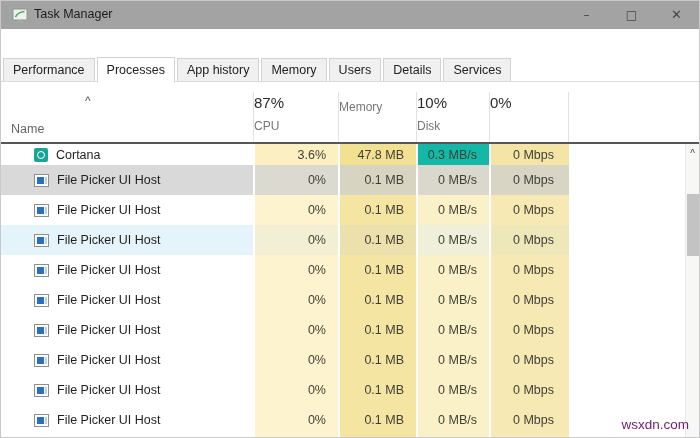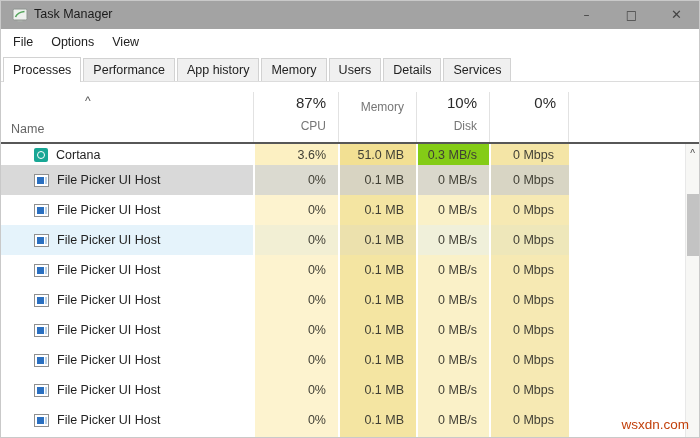--- a/index.html
+++ b/index.html
@@ -20,21 +20,21 @@
 
   
   .tabstrip { position:absolute; left:0; top:53px; width:100%; height:28px; background:#fff; border-bottom:1px solid #dcdcdc; display:flex; align-items:flex-end; padding-left:2px; }
   .tab { font-size:12.5px; color:#222; background:#f0f0f0; border:1px solid #d2d2d2; border-bottom:none; padding:4px 9px 4px 9px; margin-right:2px; height:23px; line-height:14px; white-space:nowrap; }
   .tab.active { background:#fff; height:25px; padding-top:5px; position:relative; z-index:2; margin-bottom:-1px; }
 
   
   .grid-header { position:absolute; left:0; top:81px; width:100%; height:62px; background:#fff; border-bottom:2px solid #575757; }
   .sort-caret { position:absolute; left:84px; top:12px; font-size:12px; color:#555; }
   .name-header { position:absolute; left:10px; bottom:6px; font-size:12.5px; color:#666; }
-  .hcol { position:absolute; top:10px; height:50px; border-left:1px solid #e2e2e2; text-align:right; }
+  .hcol { position:absolute; top:10px; height:50px; border-left:1px solid #e2e2e2; text-align:left; }
   .hcol.last-edge { border-right:1px solid #e2e2e2; }
   .hcol .pct { display:block; font-size:15px; color:#2b2b2b; padding:2px 12px 0 0; }
   .hcol .lbl { display:block; font-size:12px; color:#767676; padding:8px 12px 0 0; }
 
   
   .rows { position:absolute; left:0; top:143px; width:686px; height:295px; overflow:hidden; background:#fff; }
   .row { position:relative; width:100%; height:30px;padding-left:28px; }
   .cell { position:absolute; top:0; height:100%; }
   .cell.name { left:0; width:252px; display:flex; align-items:center; }
   .cell.cpu { left:254px; width:83px; }
@@ -51,21 +51,21 @@
   .icon-cortana::before { content:""; position:absolute; left:3px; top:3px; width:6px; height:6px; border:1.5px solid #fff; border-radius:50%; }
   .icon-filepicker { width:15px; height:13px; background:#fff; border:1px solid #8f8f8f; }
   .icon-filepicker::before { content:""; position:absolute; left:2px; top:2px; width:7px; height:7px; background:#2a6fc0; }
   .icon-filepicker::after { content:""; position:absolute; right:1px; top:2px; width:2px; height:7px; background:#b9d3ea; }
 
   
   .scrollbar { position:absolute; right:0; top:143px; width:14px; height:295px; background:#f7f7f5; border-left:1px solid #e8e8e8; }
   .scroll-up { position:absolute; top:2px; left:0; width:100%; height:16px; font-size:10px; color:#444; text-align:center; line-height:16px; }
   .scroll-thumb { position:absolute; top:50px; left:1px; width:12px; height:62px; background:#c3c3c3; }
 
-  .watermark { position:absolute; right:10px; bottom:5px; font-size:13.5px; color:#c2410c; }
+  .watermark { position:absolute; right:10px; bottom:5px; font-size:13.5px; color:#701a75; }
 </style>
 </head>
 <body>
 
 <div class="window">
 
   <div class="titlebar">
     <span class="app-icon">
       <svg width="16" height="16" viewBox="0 0 16 16">
         <rect x="1" y="2" width="14" height="11" rx="1.5" fill="#eef1ee" stroke="#8f9590" stroke-width="1"></rect>
@@ -74,29 +74,24 @@
       </svg>
     </span>
     <span class="title-text">Task Manager</span>
     <div class="controls" id="controls">
         <button class="ctrl-btn minimize-button">–</button>
         <button class="ctrl-btn maximize-button">□</button>
         <button class="ctrl-btn close-button">✕</button>
       </div>
   </div>
 
-  <div class="menubar" id="menubar">
-      <span class="menu-item">File</span>
-      <span class="menu-item">Options</span>
-      <span class="menu-item">View</span>
-    </div>
 
   <div class="tabstrip" id="tabstrip">
+      <span class="tab">Performance</span>
       <span class="tab active">Processes</span>
-      <span class="tab">Performance</span>
       <span class="tab">App history</span>
       <span class="tab">Memory</span>
       <span class="tab">Users</span>
       <span class="tab">Details</span>
       <span class="tab">Services</span>
     </div>
 
   <div class="grid-header">
     <span class="sort-caret">^</span>
     <span class="name-header">Name</span>
@@ -118,22 +113,22 @@
       </div>
   </div>
 
   <div class="rows" id="rows">
       <div class="row" style="height: 21px;">
         <div class="cell name" style="background: rgb(255, 255, 255);">
           <span class="picon icon-cortana"></span>
           <span class="proc-name">Cortana</span>
         </div>
         <div class="cell val cpu" style="background: rgb(252, 240, 194);">3.6%</div>
-        <div class="cell val memory" style="background: rgb(242, 224, 147);">51.0 MB</div>
-        <div class="cell val disk" style="background: #84cc16;">0.3 MB/s</div>
+        <div class="cell val memory" style="background: rgb(242, 224, 147);">47.8 MB</div>
+        <div class="cell val disk" style="background: #14b8a6;">0.3 MB/s</div>
         <div class="cell val network" style="background: rgb(244, 229, 166);">0 Mbps</div>
       </div>
       <div class="row">
         <div class="cell name" style="background: rgb(217, 217, 217);">
           <span class="picon icon-filepicker"></span>
           <span class="proc-name">File Picker UI Host</span>
         </div>
         <div class="cell val cpu" style="background: rgb(219, 218, 208);">0%</div>
         <div class="cell val memory" style="background: rgb(216, 212, 194);">0.1 MB</div>
         <div class="cell val disk" style="background: rgb(218, 216, 204);">0 MB/s</div>

